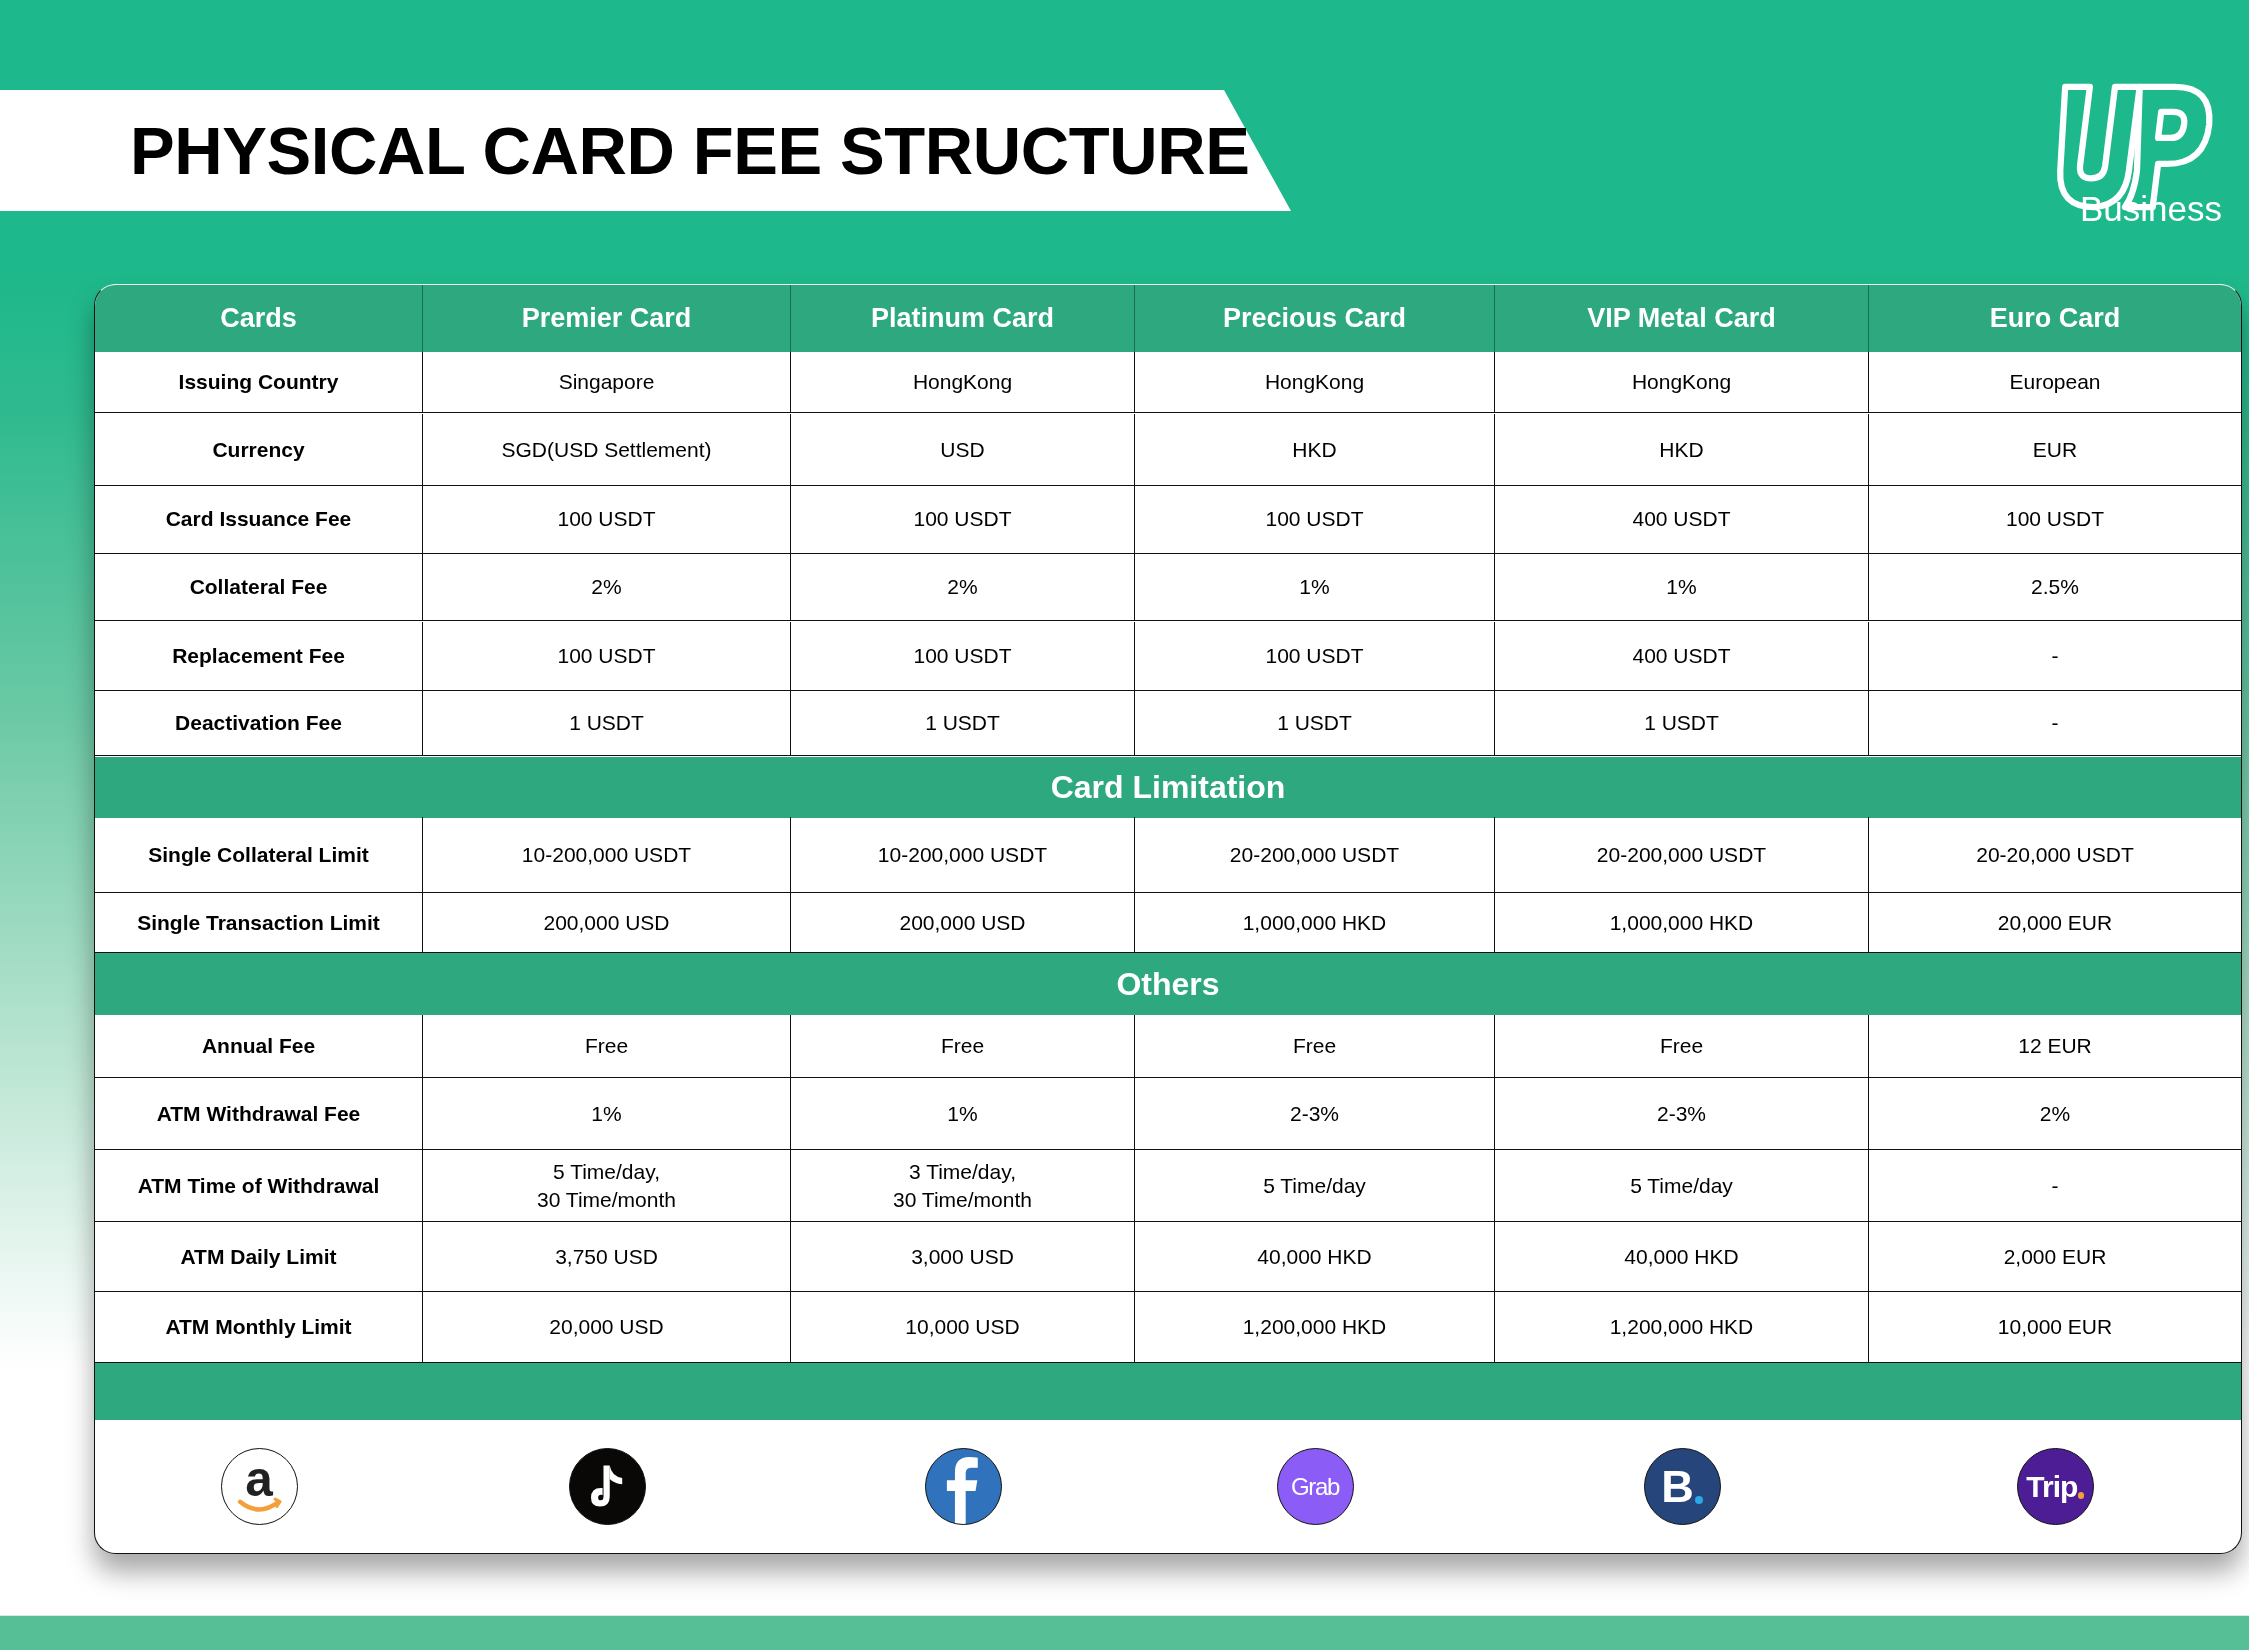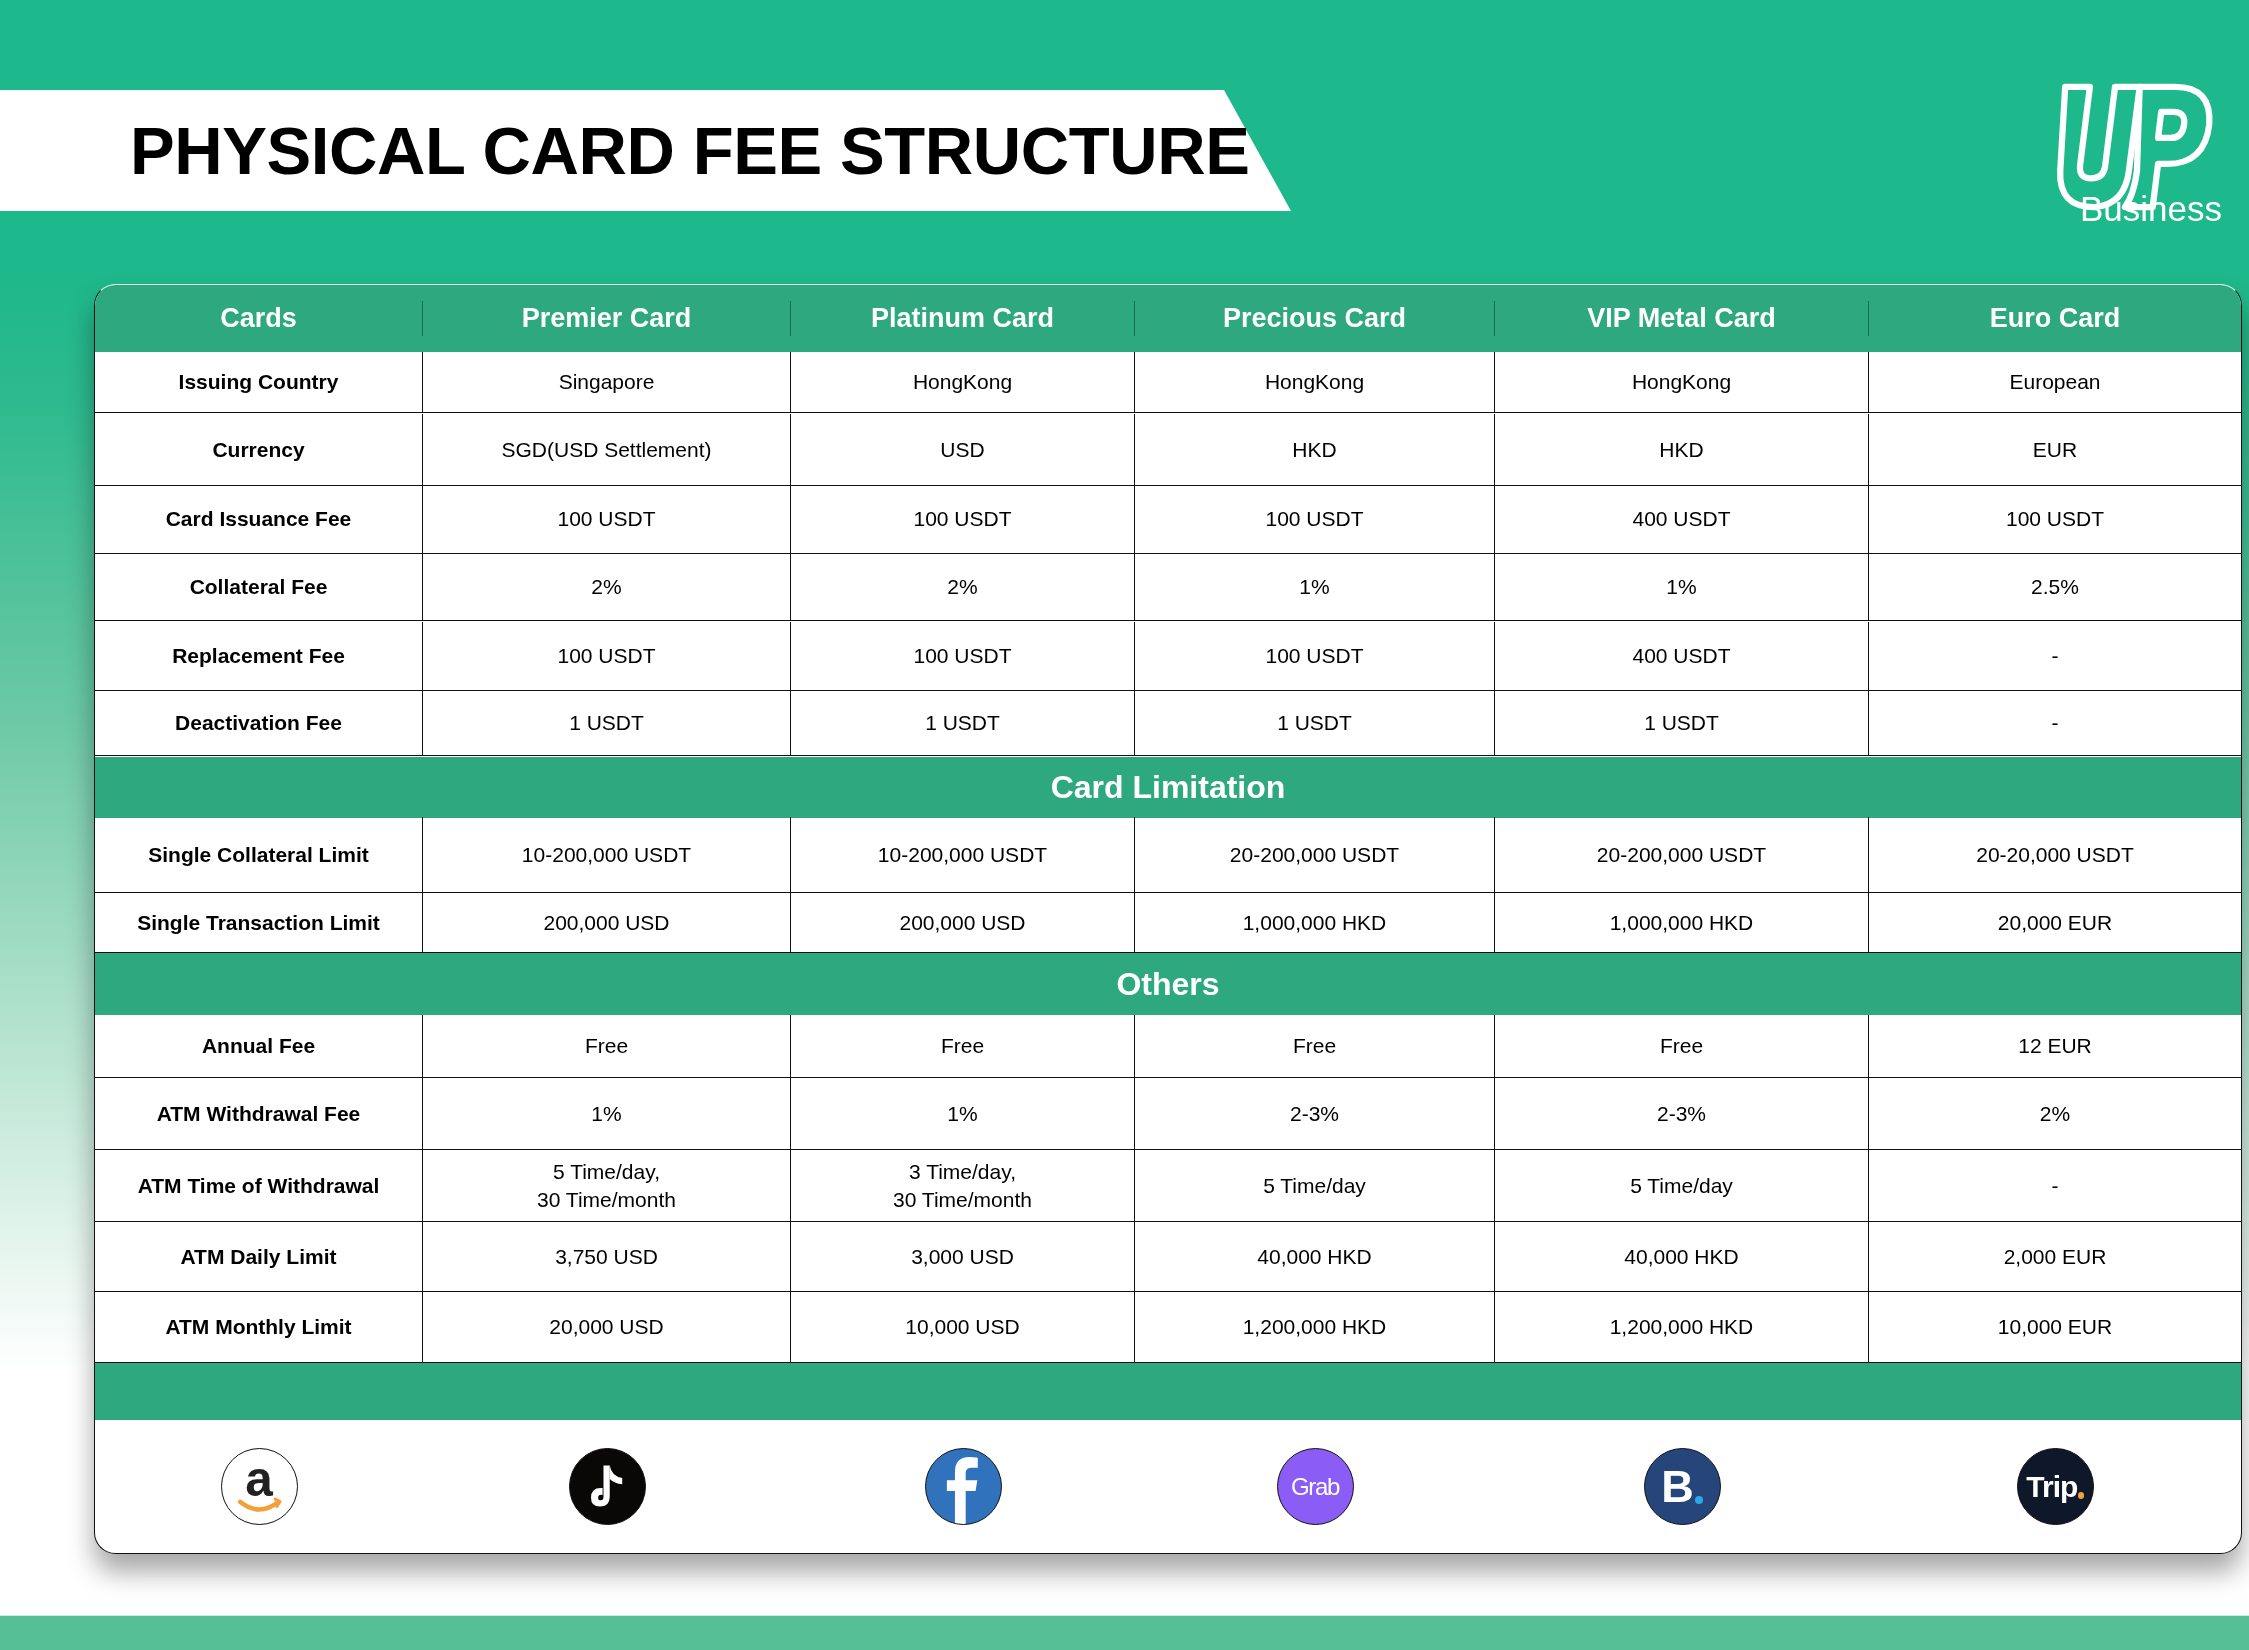--- a/index.html
+++ b/index.html
@@ -56,21 +56,21 @@
 <svg class="logo" viewBox="0 0 390 360">
   <path d="M 45 28 L 100 28 L 78 205 Q 76 232 103 232 Q 130 232 134 205 L 156 28 L 211 28 L 187 215 Q 178 290 112 296 Q 30 298 34 215 Z" fill="none" stroke="#ffffff" stroke-width="14" stroke-linejoin="round"></path>
   <path d="M 211 28 L 290 28 Q 372 28 366 112 Q 356 200 272 200 L 252 200 L 240 296 L 178 296 Q 198 270 205 215 Z" fill="none" stroke="#ffffff" stroke-width="14" stroke-linejoin="round"></path>
   <path d="M 259 84 L 285 84 Q 314 84 310 112 Q 306 142 280 142 L 252 142 Z" fill="none" stroke="#ffffff" stroke-width="14" stroke-linejoin="round"></path>
 </svg>
 <div class="logo-business">Business</div>
 
 <div class="table-card">
   <div class="grid">
 
-    <div class="row header" style="top:0;height:67px;align-items:center;">
+    <div class="row header" style="top:0;height:67px;">
       <div class="cell c0">Cards</div>
       <div class="cell c1">Premier Card</div>
       <div class="cell c2">Platinum Card</div>
       <div class="cell c3">Precious Card</div>
       <div class="cell c4">VIP Metal Card</div>
       <div class="cell c5">Euro Card</div>
     </div>
 
     <div id="fees-rows">
         <div class="row data" style="top: 67px; height: 61px;">
@@ -223,21 +223,21 @@
           <span style="color:#fff;font-size:24px;font-family:'Liberation Sans',sans-serif;letter-spacing:-1.3px;">Grab</span>
         </div>
       </div>
       <div class="icon-slot c4">
         <div class="brand-icon" style="background:#26457b;">
           <span style="color:#fff;font-size:45px;font-weight:700;font-family:'Liberation Sans',sans-serif;">B</span>
           <span style="display:inline-block;width:8px;height:8px;border-radius:50%;background:#29a9e6;margin-top:27px;margin-left:0.9px;"></span>
         </div>
       </div>
       <div class="icon-slot c5">
-        <div class="brand-icon" style="background:#0f172a;">
+        <div class="brand-icon" style="background:#4c1d95;">
           <span style="color:#fff;font-size:30px;font-weight:700;font-family:'Liberation Sans',sans-serif;letter-spacing:-0.9px;">Trip</span>
           <span style="display:inline-block;width:6.3px;height:6.3px;border-radius:50%;background:#f3a03a;margin-top:18px;"></span>
         </div>
       </div>
     </div>
   </div>
 </div>
 
 <div class="bottom-band"></div>
 

